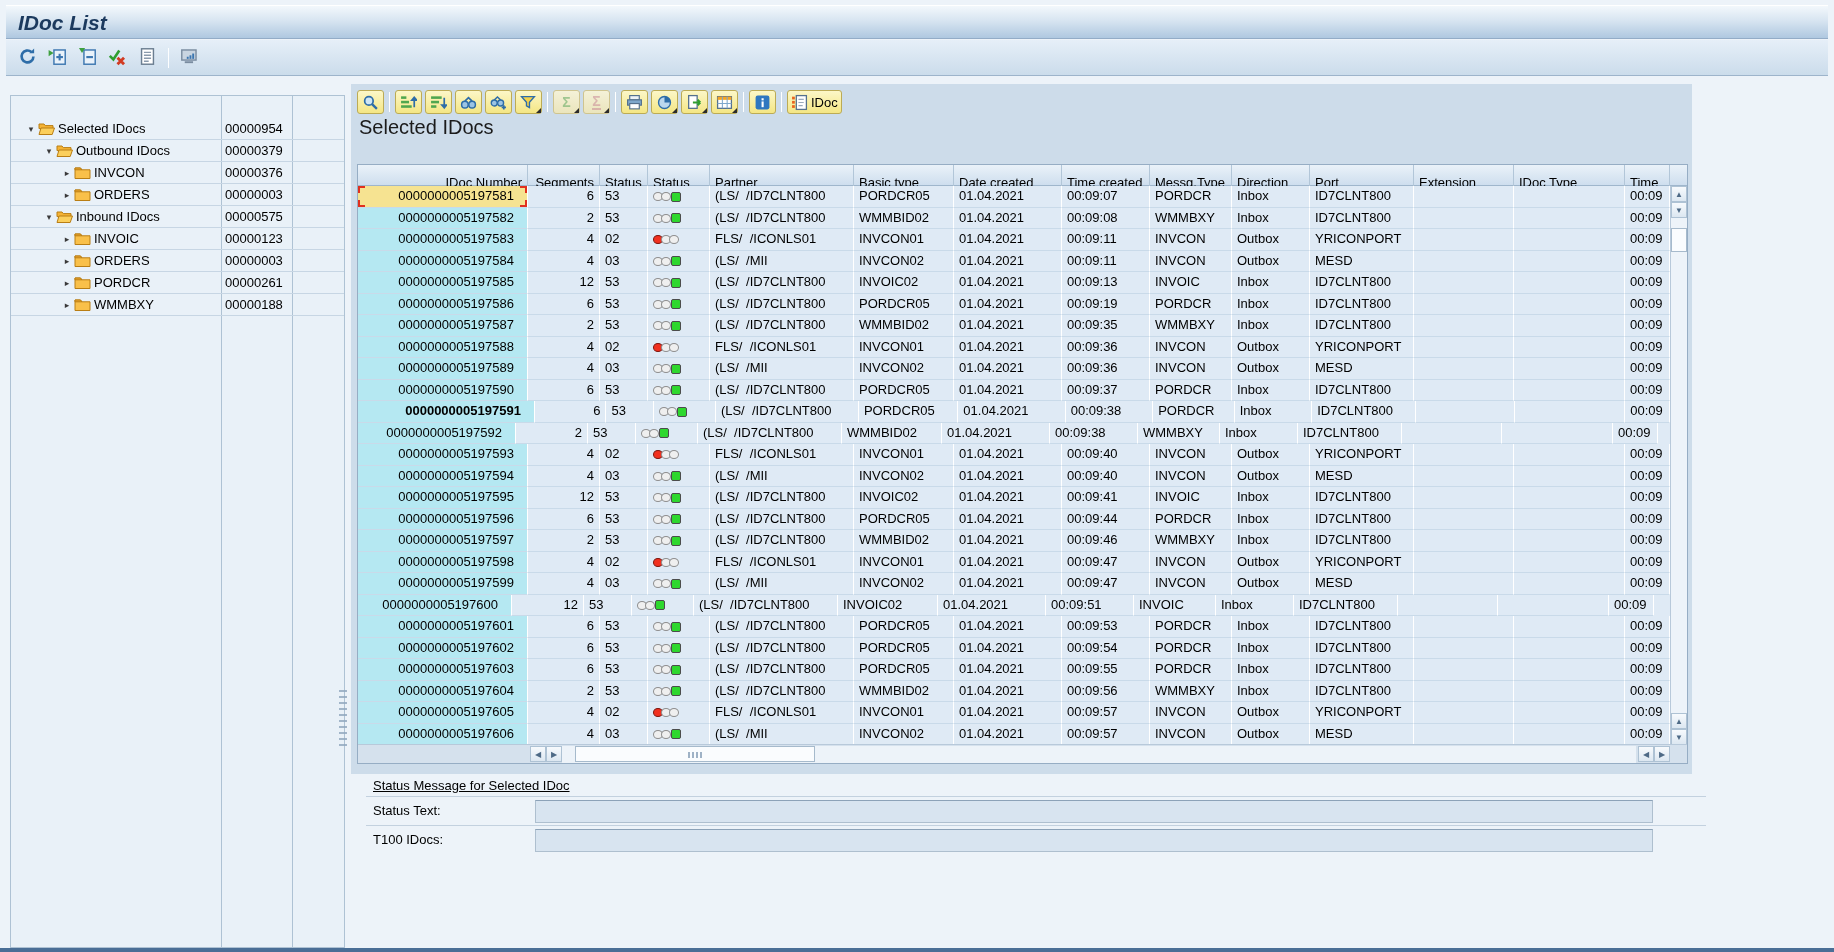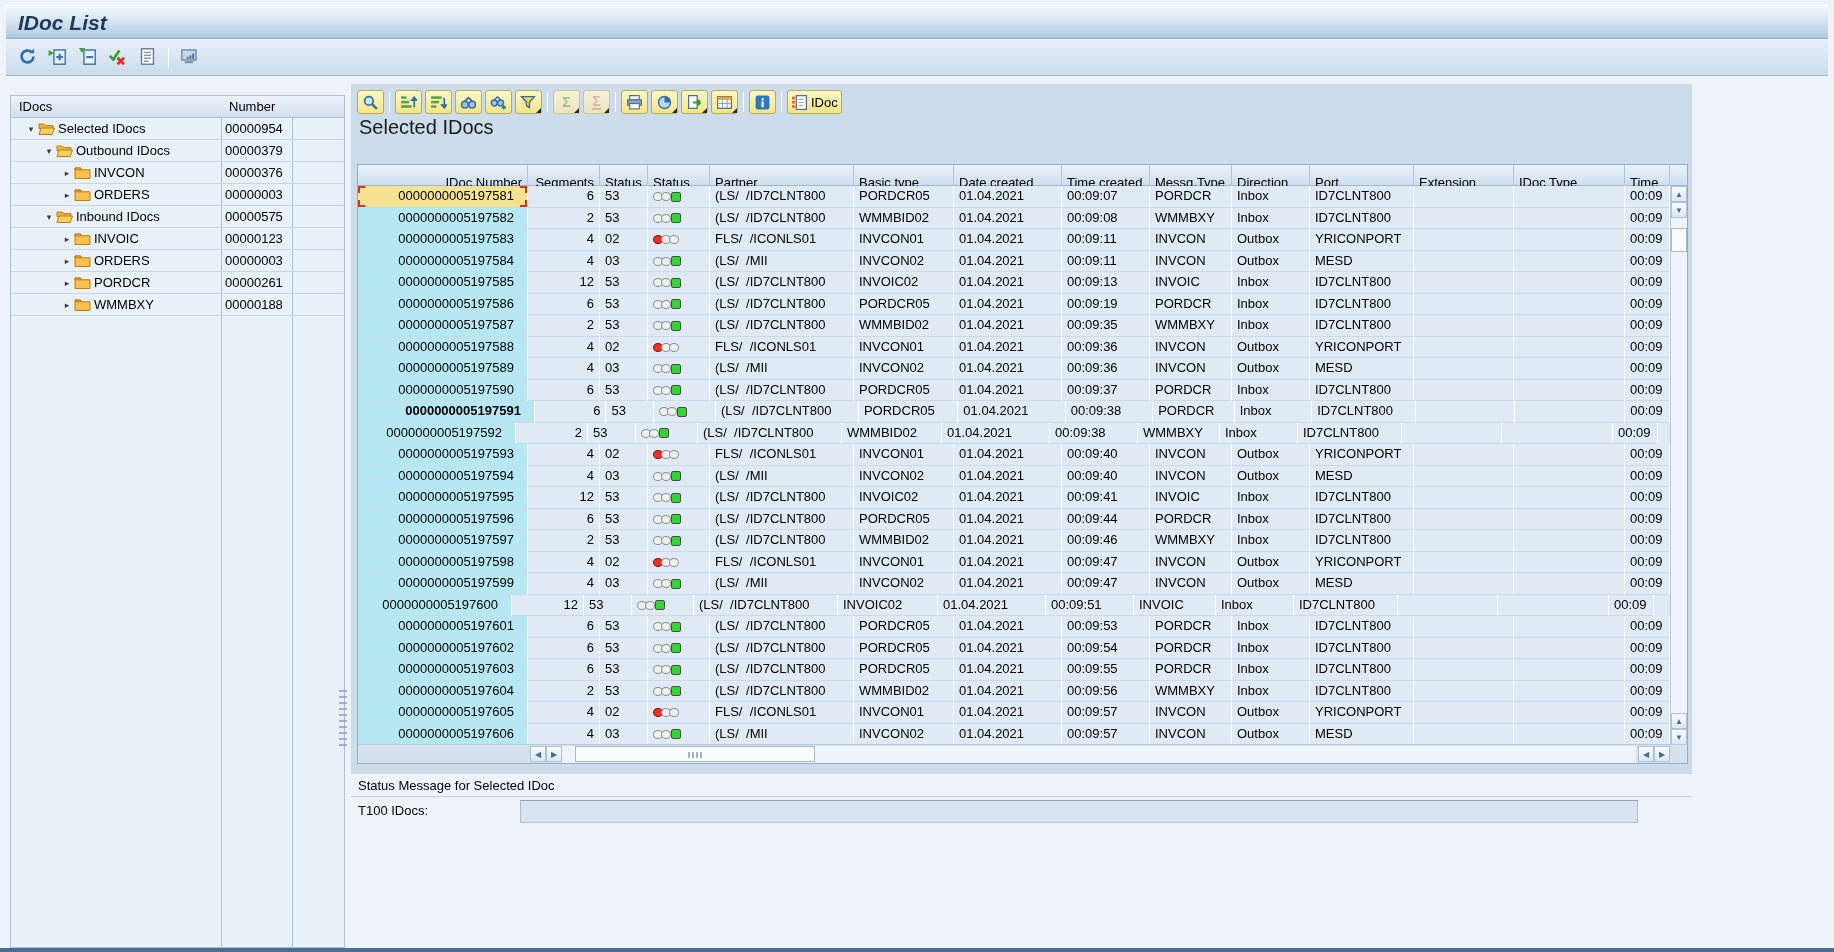--- a/index.html
+++ b/index.html
@@ -87,21 +87,21 @@
   .hthumb { position:absolute; top:1px; height:16px; background:#FAFCFE; border:1px solid #A6BACC; }
   .hthumb .grip { position:absolute; left:50%; top:5px; width:14px; margin-left:-7px; height:6px;
     background:repeating-linear-gradient(90deg,#9FB2C6 0 2px,transparent 2px 4px); }
 
   
   .splitter { position:absolute; left:339px; top:690px; width:8px; height:56px;
     background:repeating-linear-gradient(#8FA6BD 0 2px, transparent 2px 6px);
     background-size:3px 100%; background-repeat:repeat-x; opacity:.8; }
 
   
-  .statuspanel { position:absolute; left:351px; top:776px; width:1340px; }
+  .statuspanel { position:absolute; left:366px; top:776px; width:1340px;text-decoration:underline; }
   .sp-header { height:20px; line-height:20px; padding-left:7px; }
   .sp-row { position:relative; height:29px; border-top:1px solid #C3D1DF; }
   .sp-label { position:absolute; left:7px; top:6px; }
   .sp-field { position:absolute; left:169px; top:3px; width:1118px; height:23px; background:#D8E4F0;
     border:1px solid #AEBFCF; border-top-color:#8CA2B8; font-family:"Liberation Sans",sans-serif; font-size:13px; padding:0 4px; color:#000; }
 
   .bottombar { position:absolute; left:0; right:0; bottom:0; height:4px; background:#4A6E96; }
 </style>
 </head>
 <body>
@@ -152,24 +152,20 @@
           <rect x="8" y="7" width="1.6" height="3" fill="#3C76B0"></rect>
           <rect x="10.3" y="5.5" width="1.6" height="4.5" fill="#3C76B0"></rect>
           <rect x="5.7" y="8.2" width="1.6" height="1.8" fill="#3C76B0"></rect>
         </svg></div>
     </div>
   </div>
 
 <div class="treepanel">
   <div class="tree-colline" style="left:210px"></div>
   <div class="tree-colline" style="left:281px"></div>
-  <div class="tree-header">
-    <div class="hcell" style="left:0;width:210px">IDocs</div>
-    <div class="hcell" style="left:210px;width:71px">Number</div>
-  </div>
   <div class="tree-rows" id="treerows">
       <div class="tree-row" style="top: 0px;">
         <div class="tree-arrow" style="left: 14px;">▾</div>
         <div class="tree-folder" style="left: 27px;"><svg viewBox="0 0 17 15">
             <path d="M1 3h5l1.3 1.6H15v3H1z" fill="#F5B335" stroke="#B97E14"></path>
             <path d="M3 7h13.5l-2.3 6.5H1z" fill="#FBCF5C" stroke="#B97E14"></path>
           </svg></div>
         <div class="tree-label" style="left: 47px;">Selected IDocs</div>
         <div class="tree-number">00000954</div>
       </div>
@@ -838,18 +834,22 @@
         </div>
       <div class="hbtn" style="left:1280px">◀</div>
       <div class="hbtn" style="left:1296px">▶</div>
     </div>
   </div>
 </div>
 
 <div class="statuspanel">
   <div class="sp-header">Status Message for Selected IDoc</div>
   <div class="sp-row">
+    <div class="sp-label">Status Text:</div>
+    <input class="sp-field" readonly="" value="" style="">
+  </div>
+  <div class="sp-row">
     <div class="sp-label">T100 IDocs:</div>
     <input class="sp-field" readonly="" value="" style="">
   </div>
 </div>
 
 <div class="bottombar"></div>
 
 </body></html>

